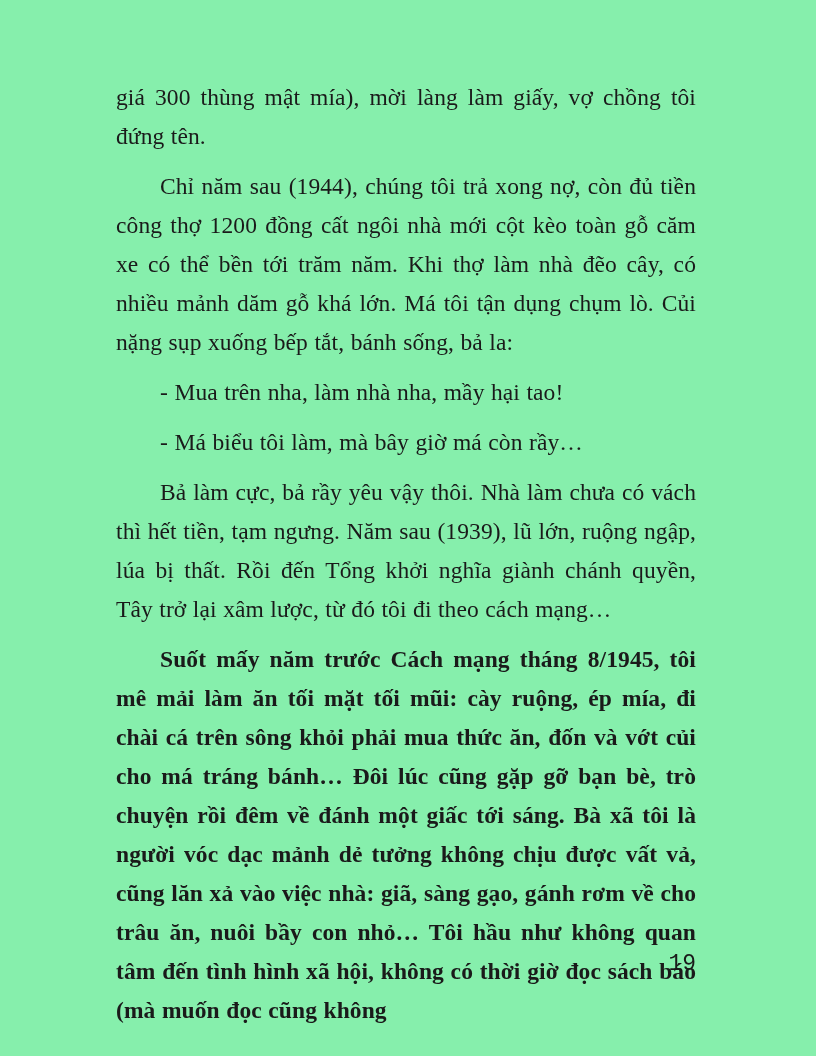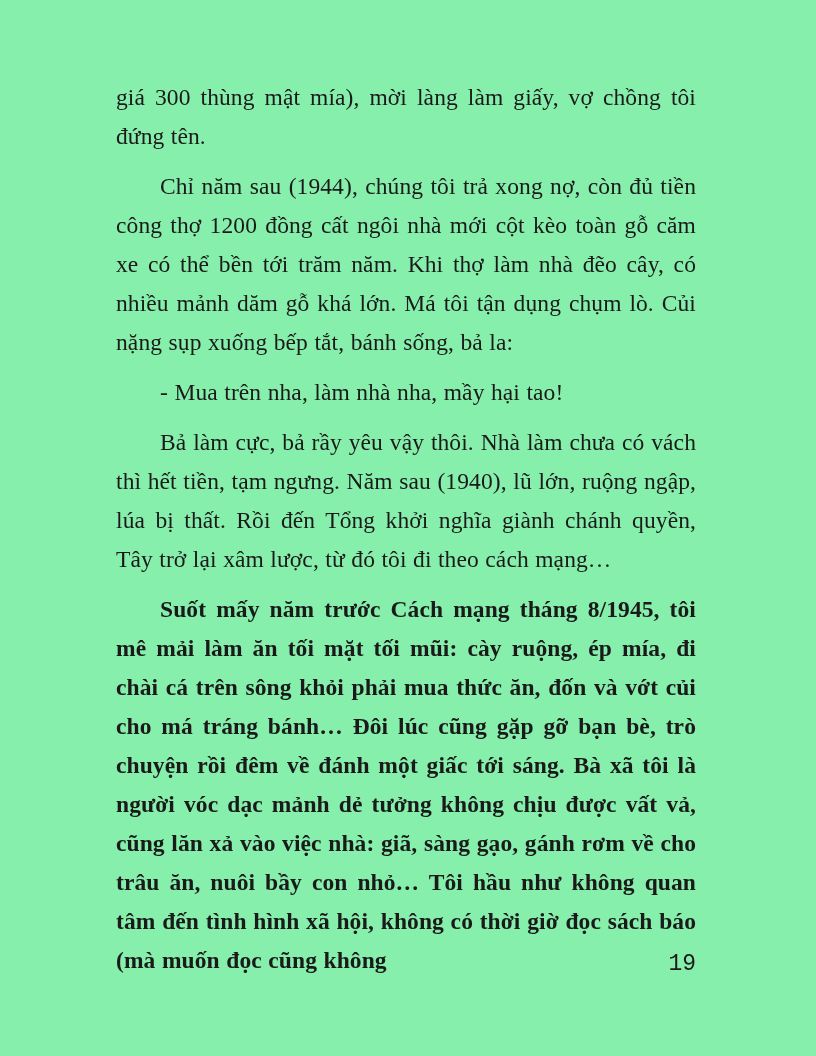--- a/index.html
+++ b/index.html
@@ -67,22 +67,23 @@
 <div class="page">
 
   <div class="text-column">
 
     <p class="para noindent">giá 300 thùng mật mía), mời làng làm giấy, vợ chồng tôi đứng tên.</p>
 
     <p class="para indent">Chỉ năm sau (1944), chúng tôi trả xong nợ, còn đủ tiền công thợ 1200 đồng cất ngôi nhà mới cột kèo toàn gỗ căm xe có thể bền tới trăm năm. Khi thợ làm nhà đẽo cây, có nhiều mảnh dăm gỗ khá lớn. Má tôi tận dụng chụm lò. Củi nặng sụp xuống bếp tắt, bánh sống, bả la:</p>
 
     <p class="para dash">- Mua trên nha, làm nhà nha, mầy hại tao!</p>
 
+    <p class="para dash">- Má biểu tôi làm, mà bây giờ má còn rầy…</p>
 
-    <p class="para indent">Bả làm cực, bả rầy yêu vậy thôi. Nhà làm chưa có vách thì hết tiền, tạm ngưng. Năm sau (1940), lũ lớn, ruộng ngập, lúa bị thất. Rồi đến Tổng khởi nghĩa giành chánh quyền, Tây trở lại xâm lược, từ đó tôi đi theo cách mạng…</p>
+    <p class="para indent">Bả làm cực, bả rầy yêu vậy thôi. Nhà làm chưa có vách thì hết tiền, tạm ngưng. Năm sau (1939), lũ lớn, ruộng ngập, lúa bị thất. Rồi đến Tổng khởi nghĩa giành chánh quyền, Tây trở lại xâm lược, từ đó tôi đi theo cách mạng…</p>
 
     <p class="para indent para-last-full">Suốt mấy năm trước Cách mạng tháng 8/1945, tôi mê mải làm ăn tối mặt tối mũi: cày ruộng, ép mía, đi chài cá trên sông khỏi phải mua thức ăn, đốn và vớt củi cho má tráng bánh… Đôi lúc cũng gặp gỡ bạn bè, trò chuyện rồi đêm về đánh một giấc tới sáng. Bà xã tôi là người vóc dạc mảnh dẻ tưởng không chịu được vất vả, cũng lăn xả vào việc nhà: giã, sàng gạo, gánh rơm về cho trâu ăn, nuôi bầy con nhỏ… Tôi hầu như không quan tâm đến tình hình xã hội, không có thời giờ đọc sách báo (mà muốn đọc cũng không</p>
 
   </div>
 
   <div class="page-number">19</div>
 
 </div>
 
 </body></html>

